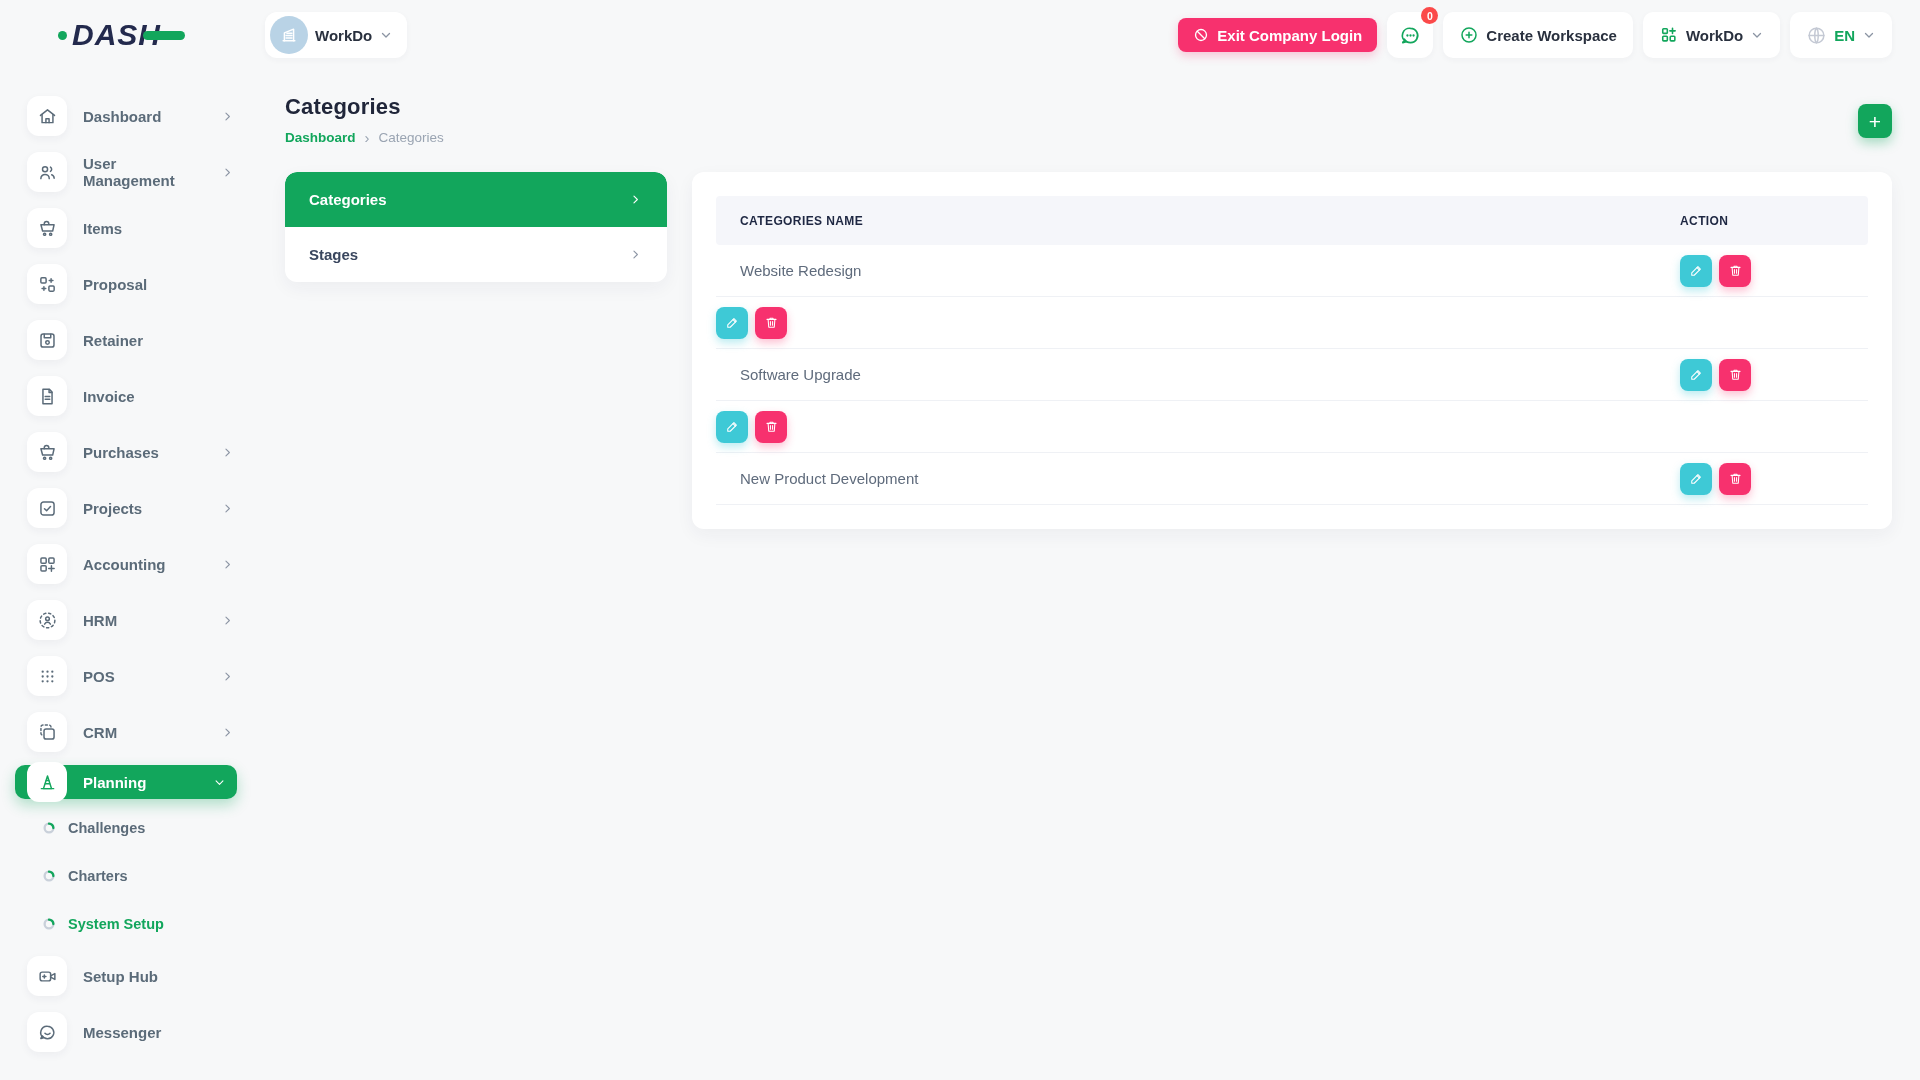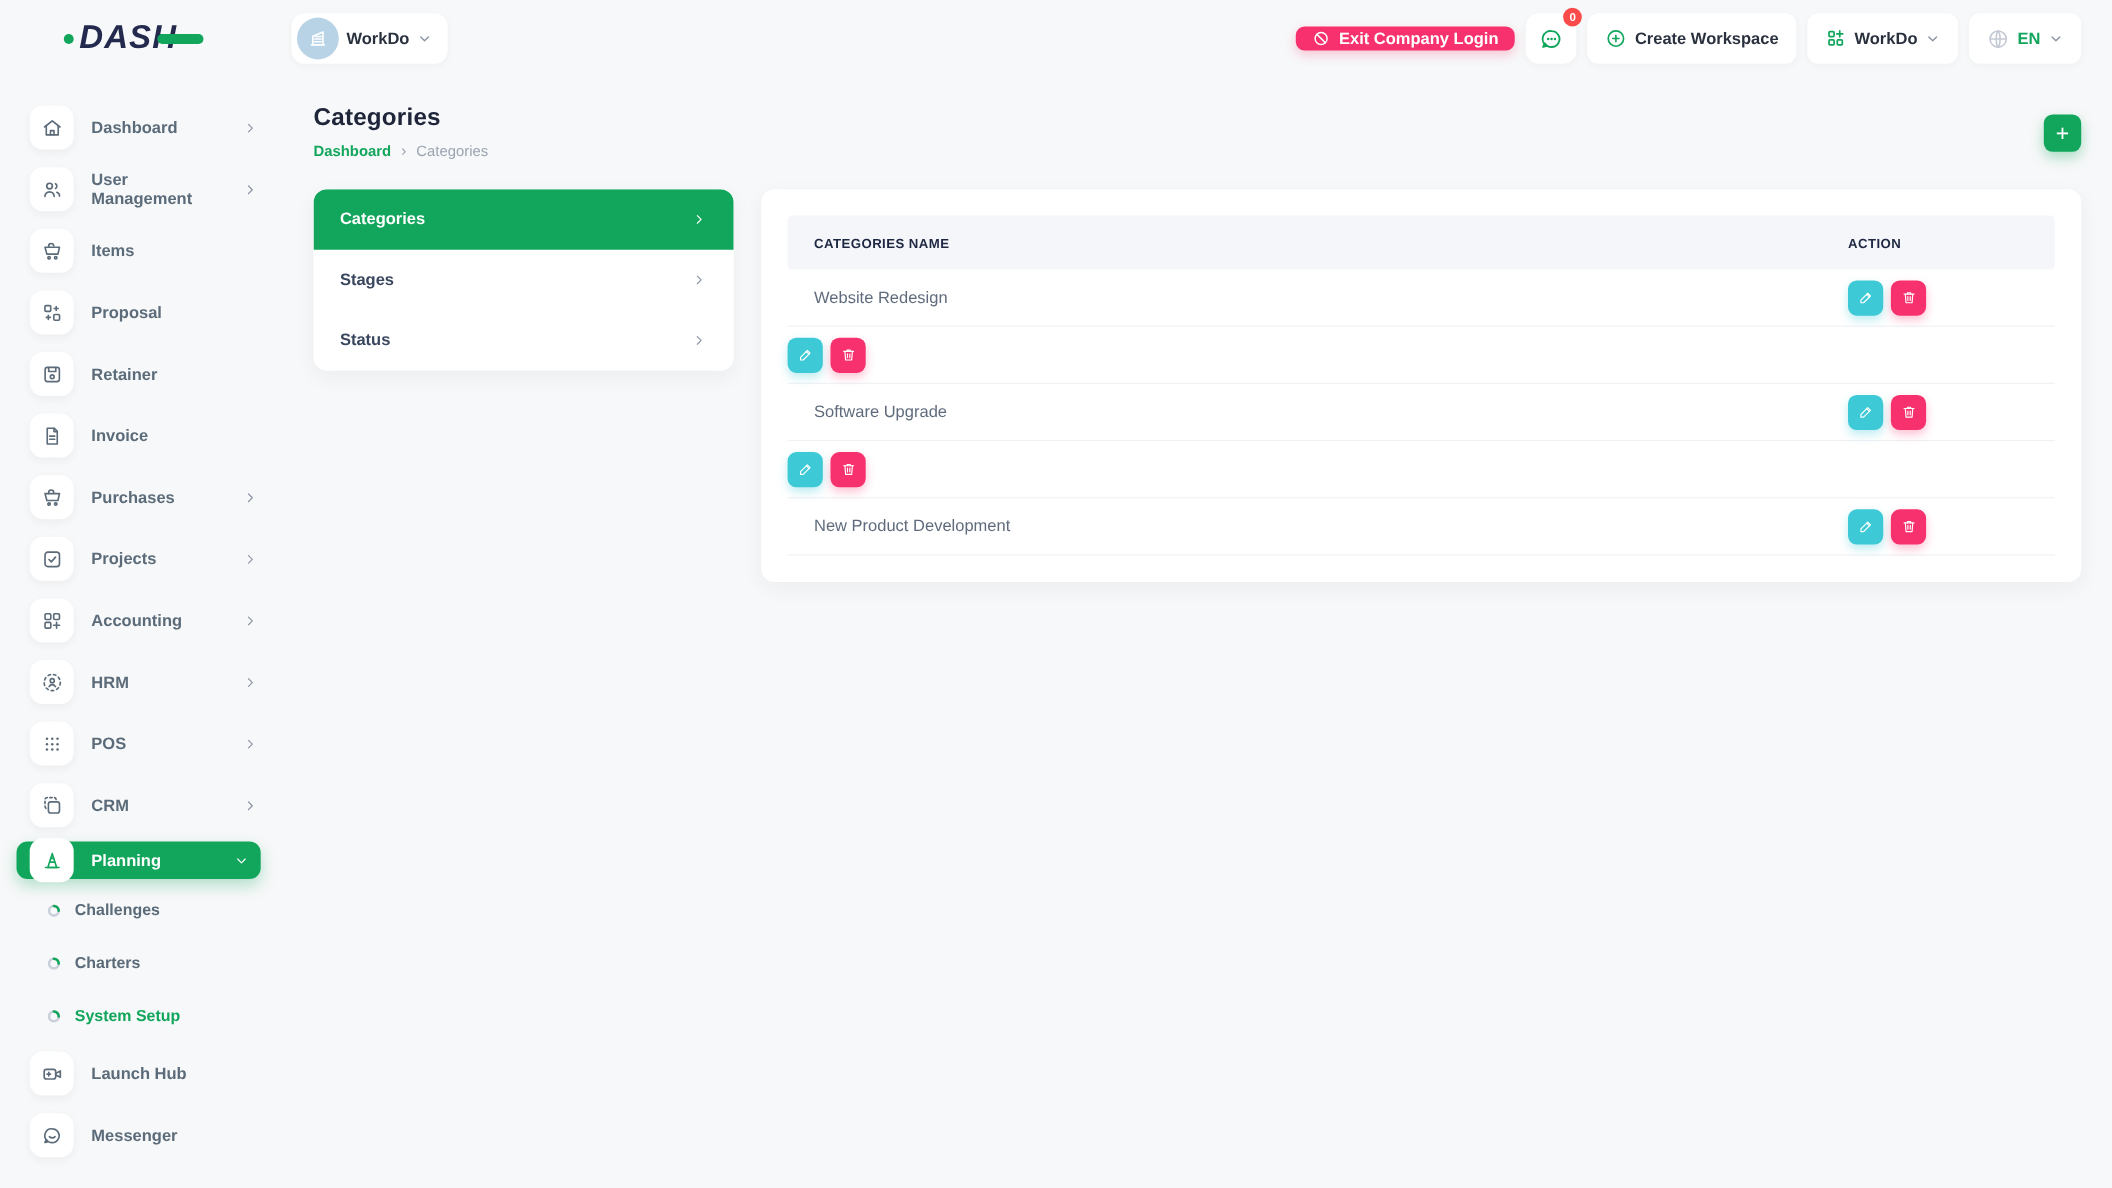--- a/index.html
+++ b/index.html
@@ -23,21 +23,21 @@
   .logo-bar { width:42px; height:9px; border-radius:6px; background:var(--green); margin-left:-20px; }
 
   .pill { display:flex; align-items:center; gap:7px; background:#fff; border:none; cursor:pointer;
           border-radius:10px; height:46px; padding:0 16px; font-family:inherit;
           font-size:15px; font-weight:700; color:#29303e; box-shadow:0 2px 6px rgba(43,48,74,.04); }
   .company-pill { padding:0 14px 0 5px; border-radius:12px; }
   .avatar { width:38px; height:38px; border-radius:50%; background:#b9d3e6; display:flex; align-items:center; justify-content:center; }
   .spacer { flex:1; }
   .chev { color:#8b94a3; }
   .exit-btn { display:flex; align-items:center; gap:8px; background:var(--pink); color:#fff; border:none; cursor:pointer;
-              height:22px; padding:0 15px; border-radius:8px; font-family:inherit; font-size:15px; font-weight:600;
+              height:34px; padding:0 15px; border-radius:8px; font-family:inherit; font-size:15px; font-weight:600;
               box-shadow:0 4px 10px rgba(247,49,110,.25); }
   .chat-btn { position:relative; width:46px; height:46px; border-radius:12px; background:#fff; border:none; cursor:pointer;
               display:flex; align-items:center; justify-content:center; color:var(--green); box-shadow:0 2px 6px rgba(43,48,74,.04); }
   .badge { position:absolute; top:-5px; right:-5px; min-width:17px; height:17px; border-radius:9px; background:var(--red);
            color:#fff; font-size:10.5px; font-weight:700; display:flex; align-items:center; justify-content:center; padding:0 4px; }
   .lang-en { color:var(--green); }
 
   
   .shell { display:flex; height:1010px; }
   .sidebar { width:255px; flex:0 0 255px; padding:18px 10px 0 27px; overflow:hidden; }
@@ -396,21 +396,21 @@
         <span class="sub-label">System Setup</span>
       </div>
       <div class="side-item">
         <span class="tile">
           <svg width="21" height="21" viewBox="0 0 24 24" fill="none" stroke="currentColor" stroke-width="1.7" stroke-linecap="round" stroke-linejoin="round">
             <rect x="3.6" y="7" width="12" height="10" rx="2.4"></rect>
             <path d="m15.6 11.2 4.8-2.5v6.6l-4.8-2.5z"></path>
             <path d="M8.4 10.2v3.6M6.6 12h3.6"></path>
           </svg>
         </span>
-        <span class="side-label">Launch Hub</span>
+        <span class="side-label">Setup Hub</span>
       </div>
       <div class="side-item">
         <span class="tile">
           <svg width="21" height="21" viewBox="0 0 24 24" fill="none" stroke="currentColor" stroke-width="1.7" stroke-linecap="round" stroke-linejoin="round">
             <path d="M12 4.8a7.2 7.2 0 1 1-6.2 10.9L4.4 19l3.3-.9A7.2 7.2 0 0 1 12 4.8z"></path>
             <path d="M9.1 12.9c.8.9 1.8 1.3 2.9 1.3s2.1-.4 2.9-1.3"></path>
           </svg>
         </span>
         <span class="side-label">Messenger</span>
       </div>
@@ -440,28 +440,20 @@
             </span>
           </div>
           <div class="tab">
             <span>Stages</span>
             <span class="side-chev">
               <svg width="15" height="15" viewBox="0 0 24 24" fill="none" stroke="currentColor" stroke-width="1.7" stroke-linecap="round" stroke-linejoin="round">
                 <path d="m9.5 6.5 5.5 5.5-5.5 5.5"></path>
               </svg>
             </span>
           </div>
-          <div class="tab">
-            <span>Status</span>
-            <span class="side-chev">
-              <svg width="15" height="15" viewBox="0 0 24 24" fill="none" stroke="currentColor" stroke-width="1.7" stroke-linecap="round" stroke-linejoin="round">
-                <path d="m9.5 6.5 5.5 5.5-5.5 5.5"></path>
-              </svg>
-            </span>
-          </div>
         </div>
 
       <div class="table-card">
         <div class="t-head">
           <div class="th cell-name">Categories Name</div>
           <div class="th">Action</div>
         </div>
         <div id="table-body">
             <div class="t-row">
               <div class="row-name cell-name">Website Redesign</div>

